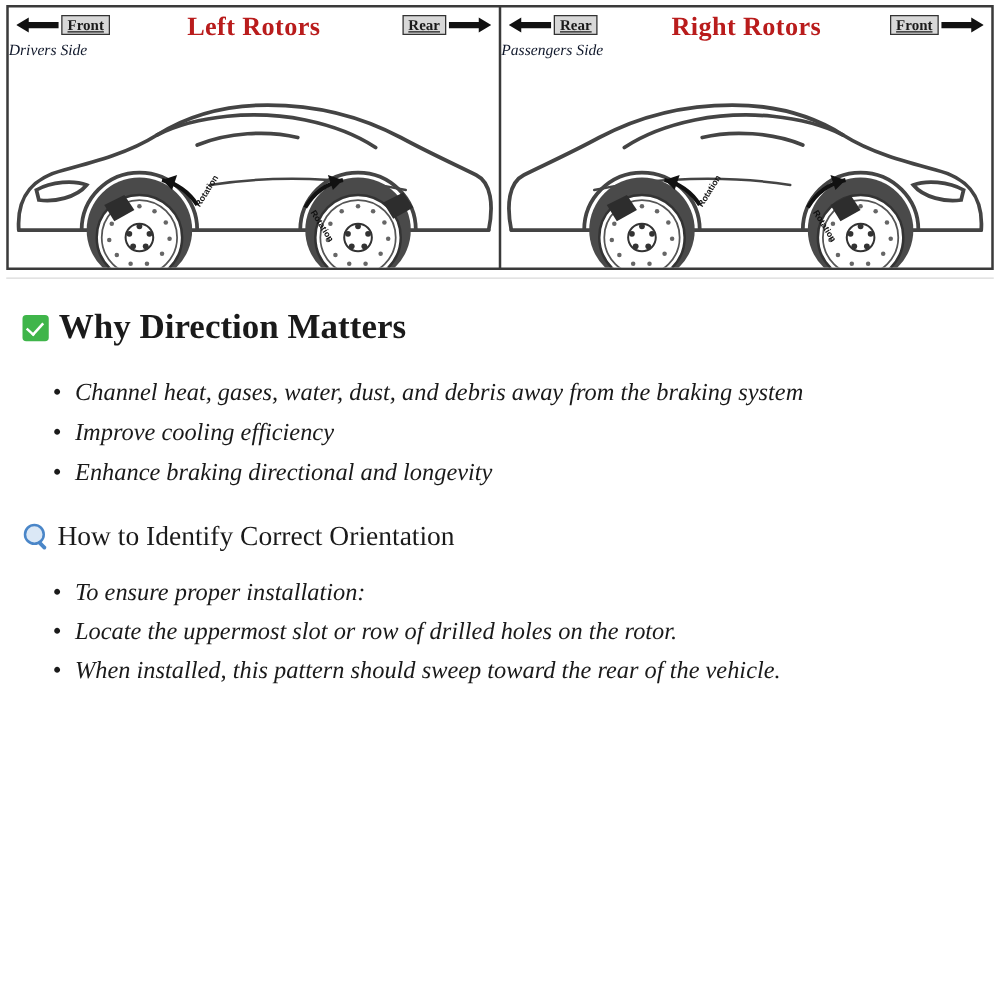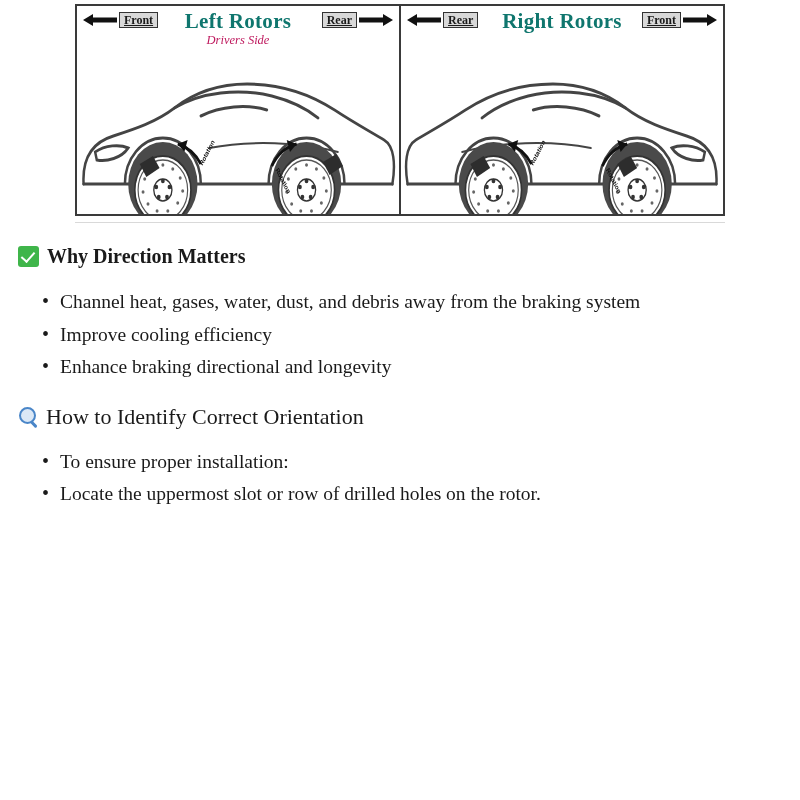--- a/index.html
+++ b/index.html
@@ -18,21 +18,21 @@
   .page {
     width: 800px;
     height: 800px;
     position: relative;
     box-sizing: border-box;
   }
 
   
   .diagram {
     display: flex;
-    width: 650px;
+    width: 790px;
     margin: 4px auto 0 auto;
     border-bottom: 1px solid #d9d9d9;
     padding-bottom: 6px;
   }
   .panel {
     position: relative;
     width: 50%;
     height: 212px;
     border: 2px solid #3a3a3a;
     box-sizing: border-box;
@@ -42,27 +42,27 @@
   .panel.left { border-right: 1px solid #3a3a3a; }
   .panel.right { border-left: 1px solid #3a3a3a; }
 
   .panel-title {
     text-align: center;
     font-family: "Liberation Serif", serif;
     font-weight: bold;
     font-size: 21px;
     letter-spacing: .3px;
     margin-top: 3px;
-    color: #0f766e;
+    color: #b91c1c;
   }
   .panel-sub {
-    text-align: center;
+    text-align: left;
     font-style: italic;
     font-size: 12.5px;
-    color: #be185d;
+    color: #0f172a;
     margin-top: -1px;
   }
 
   
   .dir-tag {
     position: absolute;
     top: 6px;
     display: flex;
     align-items: center;
     gap: 2px;
@@ -110,21 +110,21 @@
     line-height: 1.52;
   }
   .heading {
     display: flex;
     align-items: center;
     gap: 8px;
     margin: 4px 0 16px 0;
   }
   .heading .htext {
     font-weight: bold;
-    font-size: 20px;
+    font-size: 28px;
   }
   .check-badge {
     width: 21px;
     height: 21px;
     background: #3fb54a;
     border-radius: 3px;
     position: relative;
     flex: none;
   }
   .check-badge::after {
@@ -136,20 +136,21 @@
     height: 11px;
     border: solid #fff;
     border-width: 0 2.6px 2.6px 0;
     transform: rotate(42deg);
   }
 
   ul.bullets {
     margin: 0 0 12px 0;
     padding-left: 42px;
     list-style: none;
+    font-style: italic;
   }
   ul.bullets li {
     position: relative;
     margin-bottom: 2px;
     font-size: 19.5px;
     line-height: 1.55;
   }
   ul.bullets li::before {
     content: "\2022";
     position: absolute;
@@ -307,20 +308,21 @@
         <span class="lbl">Rear</span>
       </div>
       <div class="dir-tag tr">
         <span class="lbl">Front</span>
         <svg class="arrow-svg" width="34" height="14" viewBox="0 0 34 14">
           <polygon points="34,7 24,1 24,4.5 0,4.5 0,9.5 24,9.5 24,13" fill="#111"></polygon>
         </svg>
       </div>
 
       <div class="panel-title">Right Rotors</div>
+      <div class="panel-sub">Passengers Side</div>
 
       <div class="car-wrap">
         <svg viewBox="0 0 390 172" preserveAspectRatio="none">
           <g fill="none" stroke="#444" stroke-width="3" stroke-linecap="round">
             <path d="M382,140 C384,112 370,98 346,92 C320,85 294,78 272,64 C250,50 222,40 184,40 C140,40 104,52 78,66 C56,78 34,88 18,96 C6,102 4,120 8,140"></path>
             <path d="M8,140 L382,140"></path>
             <path d="M272,64 C240,48 194,44 154,52 C130,57 110,66 98,74"></path>
             <path d="M240,72 C216,62 184,60 160,66"></path>
             <path d="M368,108 C356,101 338,100 328,104 C336,114 354,118 366,116 Z"></path>
             <path d="M230,104 C180,96 120,98 74,108" stroke-width="2"></path>
@@ -413,16 +415,17 @@
       <span class="magnifier">
         <span class="glass"></span>
           <span class="handle"></span>
       </span>
       <span>How to Identify Correct Orientation</span>
     </div>
 
     <ul class="bullets tight">
       <li>To ensure proper installation:</li>
       <li>Locate the uppermost slot or row of drilled holes on the rotor.</li>
+      <li>When installed, this pattern should sweep toward the rear of the vehicle.</li>
     </ul>
 
   </div>
 </div>
 
 </body></html>

